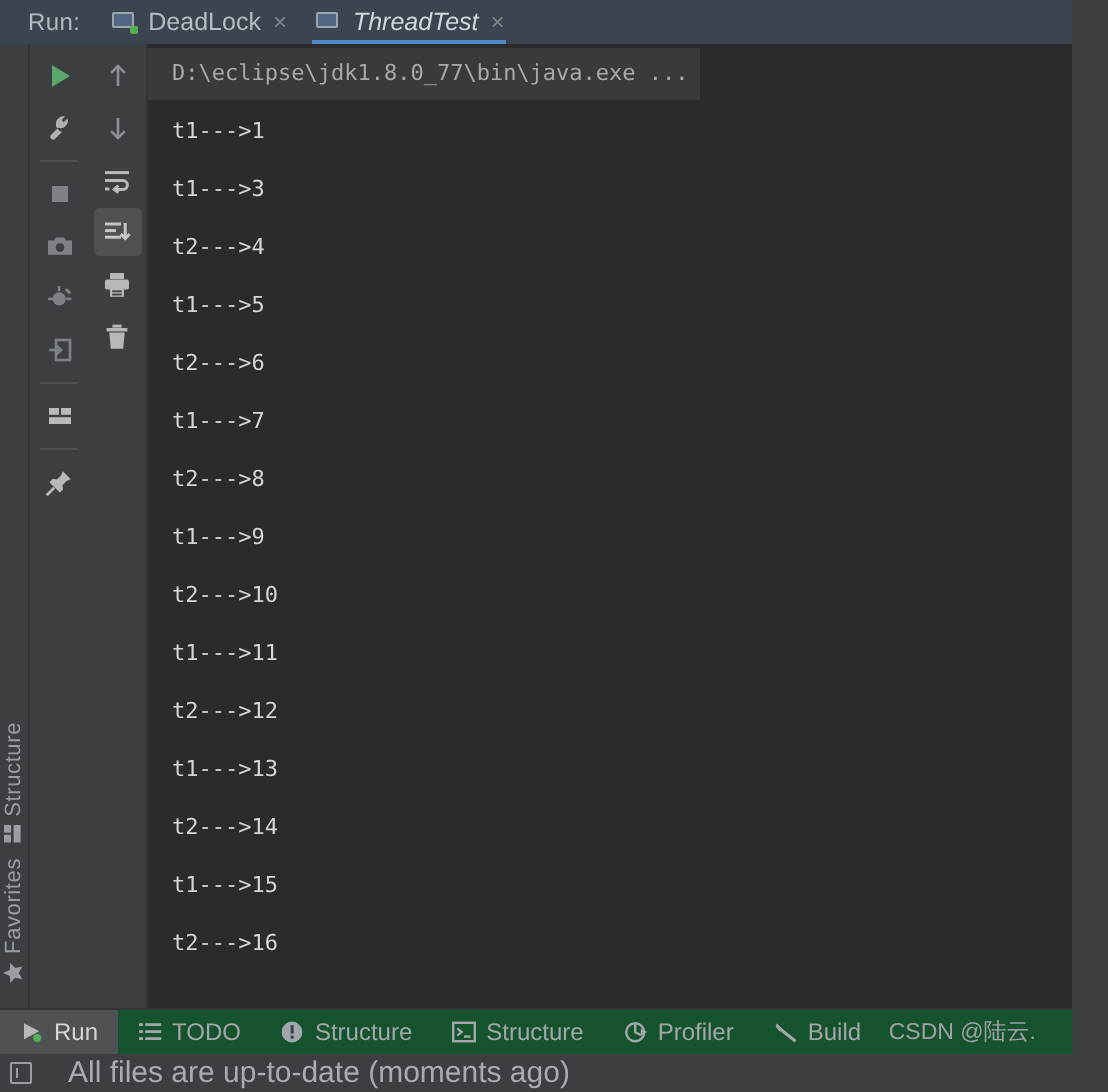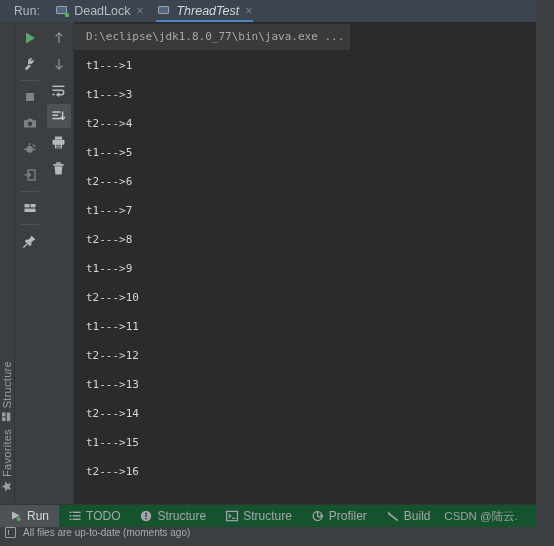--- a/index.html
+++ b/index.html
@@ -195,25 +195,25 @@
     transform: translateY(-50%);
     color: #9ea2a7;
     font-size: 11.5px;
     white-space: nowrap;
   }
 
   
   .status-bar {
     height: 19px;
     background: #3c3f41;
-    display: flex; align-items: flex-start;
-    gap: 7px;
+    display: flex; align-items: center;
+    gap: 18px;
     padding-left: 5px;
     color: #a8acb1;
-    font-size: 10px;
+    font-size: 15px;
     flex: 0 0 auto;
   }
   .status-ico {
     width: 11px; height: 11px;
     border: 1.3px solid #9a9ea3;
     border-radius: 1px;
     box-sizing: border-box;
     position: relative;
   }
   .status-ico::after {

